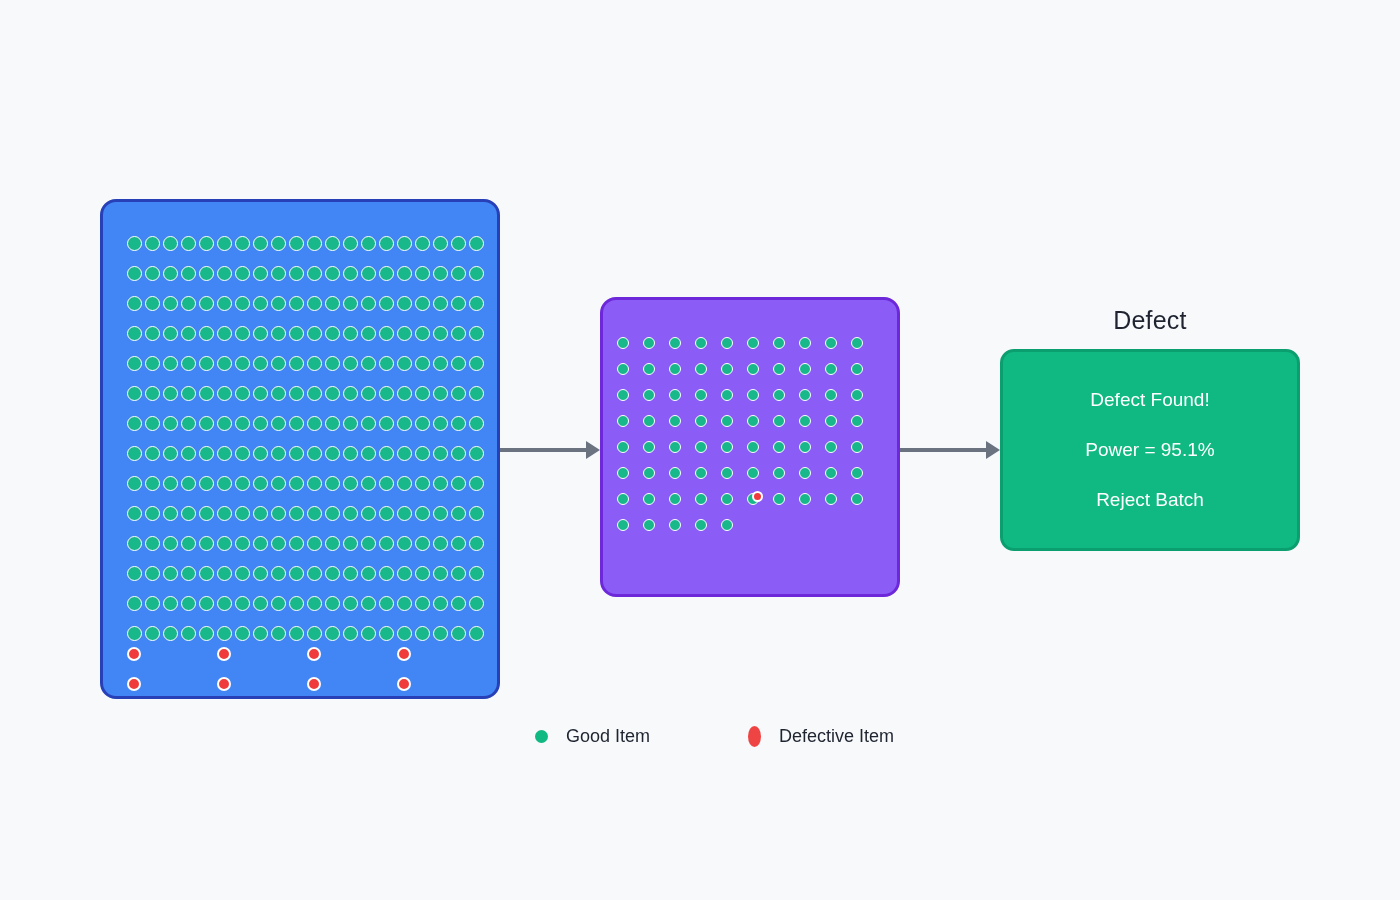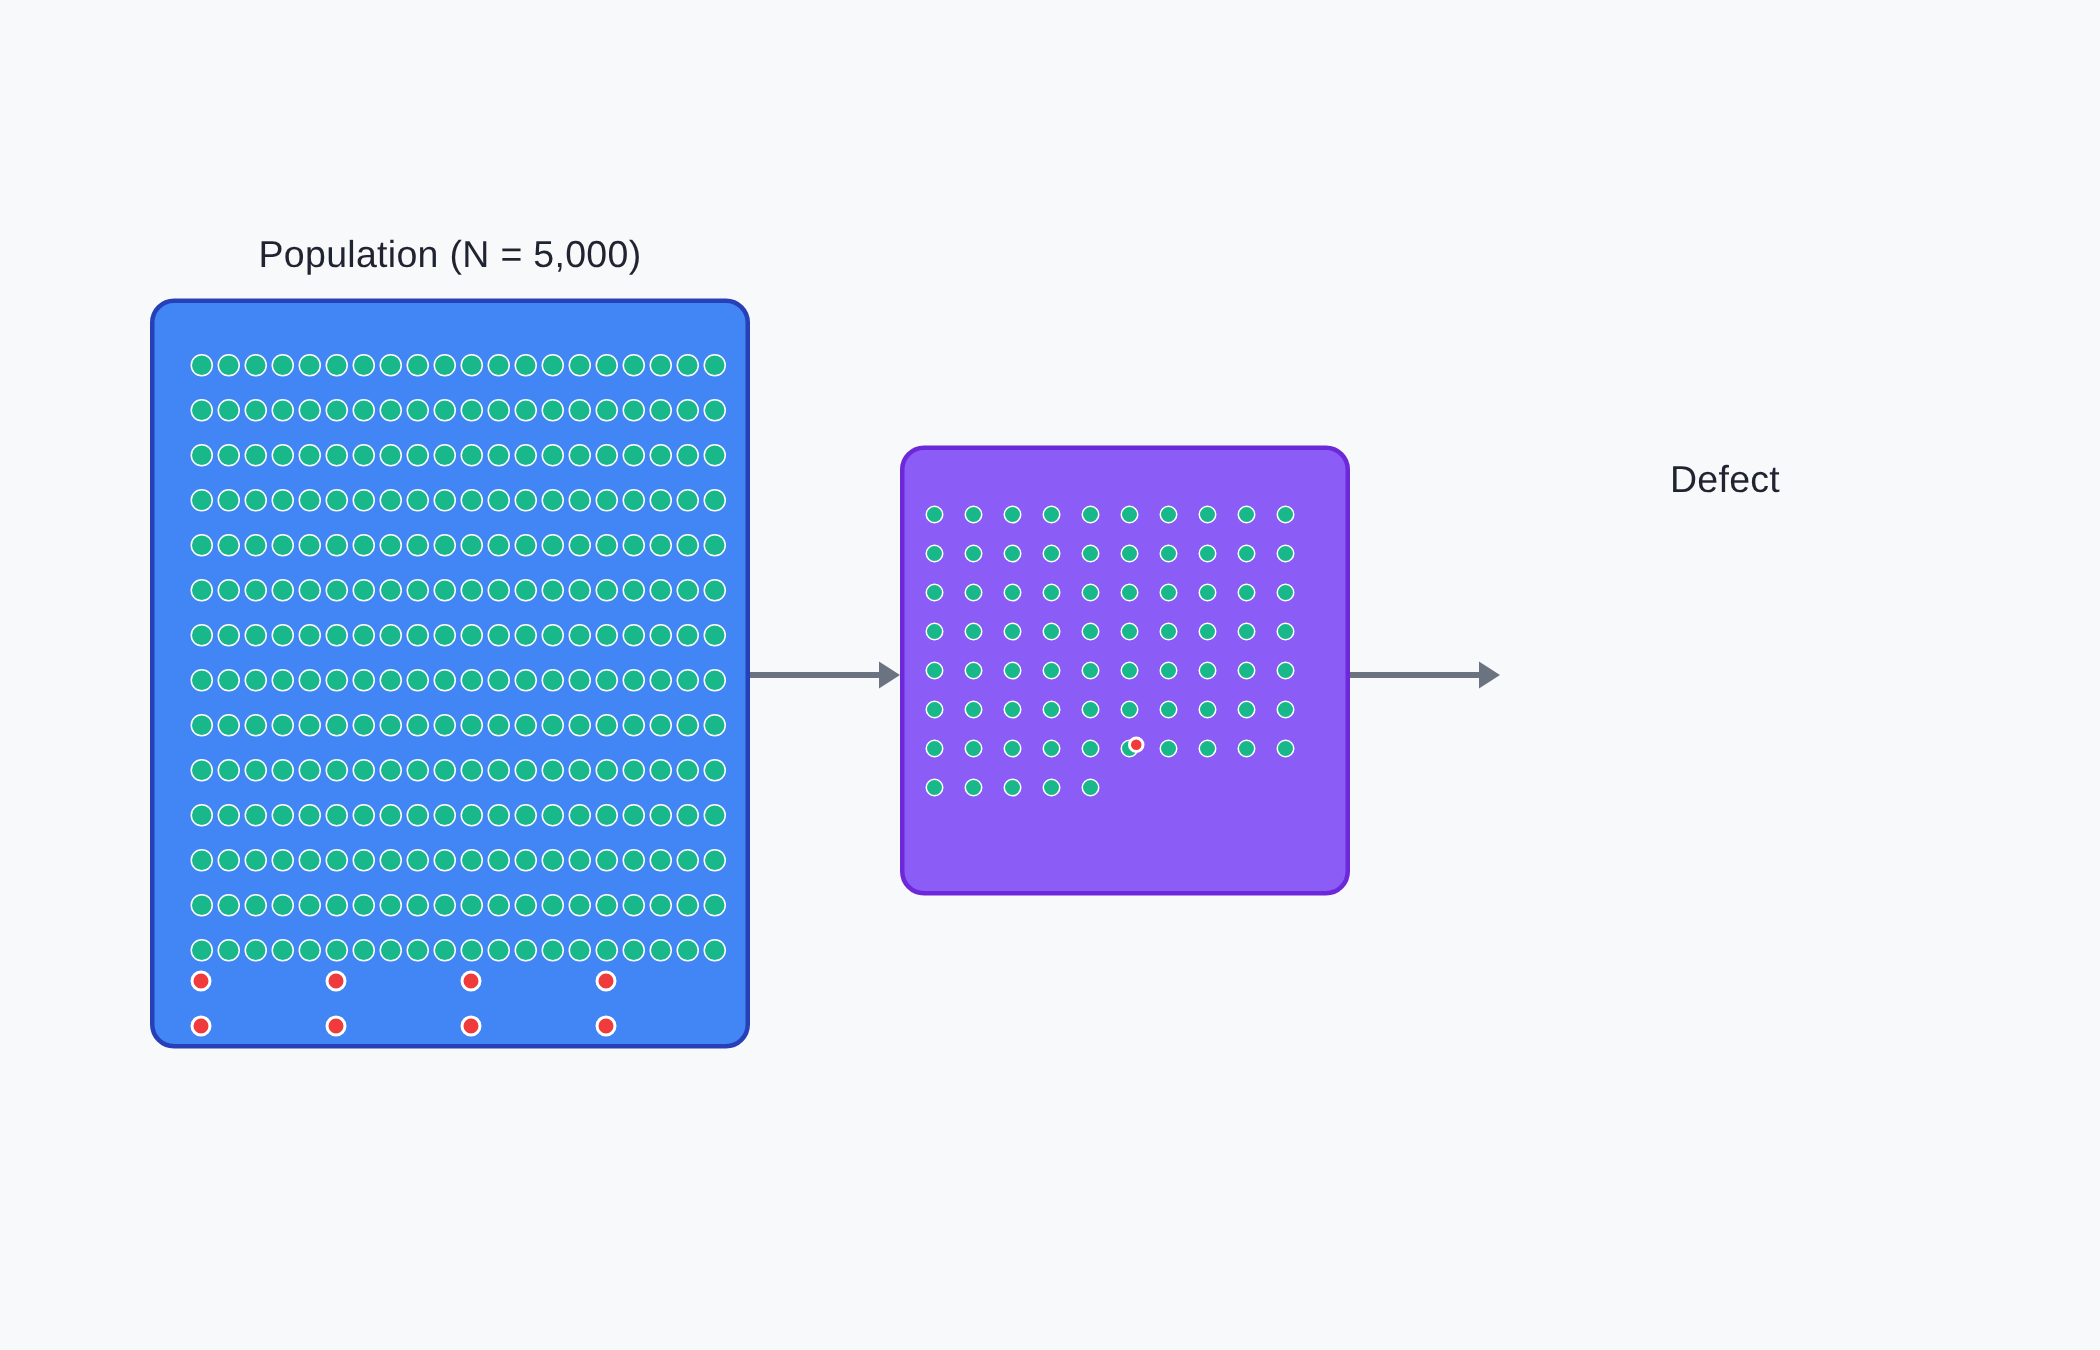--- a/index.html
+++ b/index.html
@@ -153,21 +153,20 @@
     border-radius: 50%;
     background: #ef4444;
     flex: none;
   }
 </style>
 </head>
 <body>
 
 <div class="stage">
 
-  <div class="panel-title" id="title-population">Population (N = 5,000)</div>
 
   <div class="box" id="population-box">
     <div id="population-dots">
         <div class="dot dot-good" style="left: 31px; top: 41px;"></div>
         <div class="dot dot-good" style="left: 49px; top: 41px;"></div>
         <div class="dot dot-good" style="left: 67px; top: 41px;"></div>
         <div class="dot dot-good" style="left: 85px; top: 41px;"></div>
         <div class="dot dot-good" style="left: 103px; top: 41px;"></div>
         <div class="dot dot-good" style="left: 121px; top: 41px;"></div>
         <div class="dot dot-good" style="left: 139px; top: 41px;"></div>
@@ -542,15 +541,30 @@
       </div>
   </div>
 
   <svg class="arrow" id="arrow-sample-result" viewBox="0 0 100 24" preserveAspectRatio="none">
     <line x1="0" y1="12" x2="86" y2="12" stroke="#6b7280" stroke-width="4"></line>
     <polygon points="86,3 100,12 86,21" fill="#6b7280"></polygon>
   </svg>
 
   <div class="panel-title" id="title-result">Defect</div>
 
-
+  <div class="box" id="result-box">
+    <div class="result-line">Defect Found!</div>
+    <div class="result-line">Power = 95.1%</div>
+    <div class="result-line">Reject Batch</div>
+  </div>
+
+  <div id="legend">
+    <div class="legend-item">
+      <span class="legend-swatch-good"></span>
+      <span>Good Item</span>
+    </div>
+    <div class="legend-item">
+      <span class="legend-swatch-bad"></span>
+      <span>Defective Item</span>
+    </div>
+  </div>
 
 </div>
 
 </body></html>

